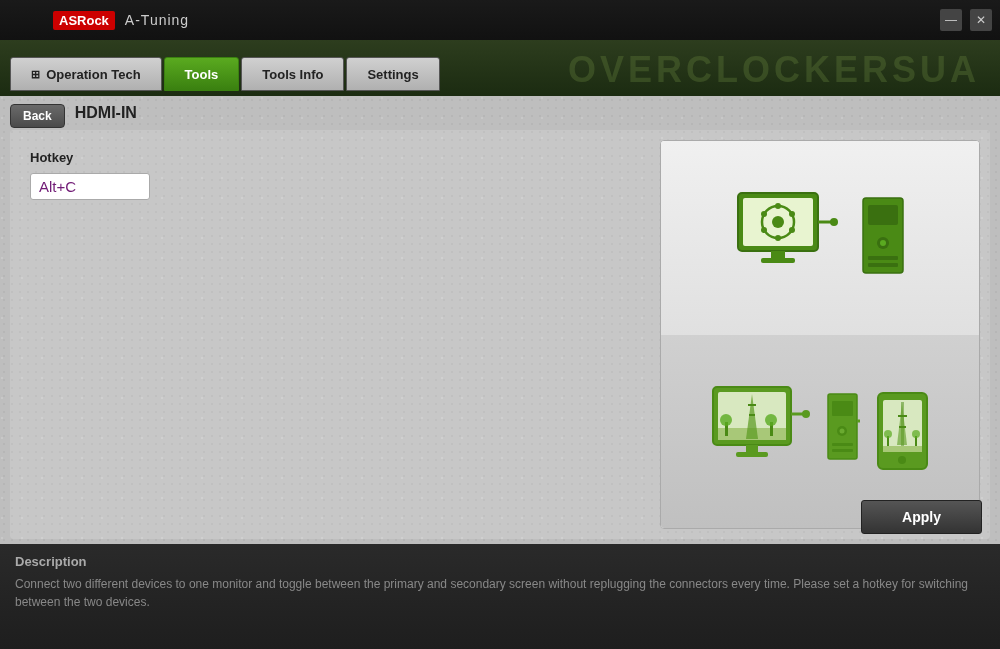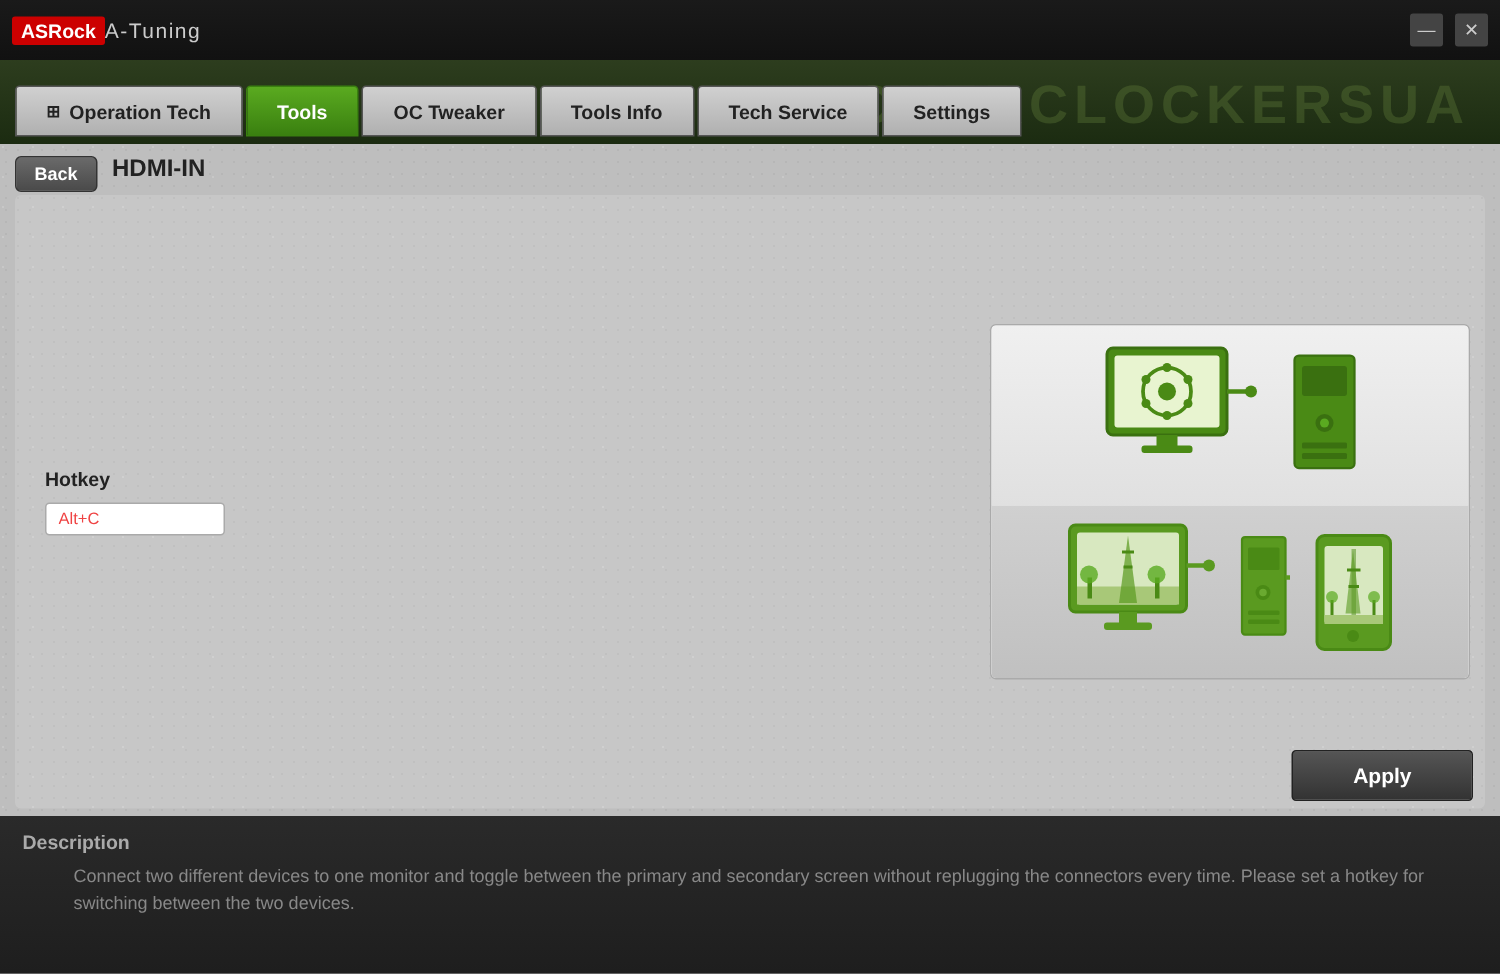--- a/index.html
+++ b/index.html
@@ -18,21 +18,22 @@
       height: 40px;
       background: linear-gradient(180deg, #1a1a1a 0%, #111 100%);
       display: flex;
       align-items: center;
       justify-content: space-between;
       padding: 0 8px;
     }
     #titlebar-left {
       display: flex;
       align-items: center;
-      gap: 0;
+      gap: 10px;
+      margin-left: 45px;
     }
     #logo-box {
       background: #cc0000;
       color: white;
       font-weight: bold;
       font-size: 13px;
       padding: 2px 6px;
       border-radius: 2px;
     }
     #app-title {
@@ -164,41 +165,40 @@
     #content-panel {
       position: absolute;
       top: 130px;
       left: 10px;
       right: 10px;
       bottom: 110px;
       background: rgba(255,255,255,0.15);
       border-radius: 4px;
       display: flex;
       gap: 22px;
-      align-items: center;
     }
 
     
     #left-section {
       flex: 1;
       padding: 20px;
     }
     #hotkey-label {
       color: #222;
       font-size: 13px;
       font-weight: bold;
       margin-bottom: 8px;
     }
     #hotkey-input {
       background: white;
       border: 1px solid #aaa;
       border-radius: 3px;
       padding: 4px 8px;
-      font-size: 11px;
-      color: #ef4444;
+      font-size: 15px;
+      color: #701a75;
       width: 120px;
       outline: none;
     }
 
     
     #right-section {
       width: 320px;
       margin: 10px 10px 10px 0;
       background: white;
       border: 1px solid #aaa;
@@ -255,21 +255,20 @@
     #desc-title {
       color: #aaa;
       font-size: 13px;
       font-weight: bold;
       margin-bottom: 6px;
     }
     #desc-text {
       color: #888;
       font-size: 12px;
       line-height: 1.5;
-      margin-left: 34px;
     }
 
     
     #main::before {
       content: '';
       position: absolute;
       top: 0; left: 0; right: 0; bottom: 0;
       background-image: radial-gradient(circle, #aaa 1px, transparent 1px);
       background-size: 8px 8px;
       opacity: 0.4;
@@ -295,27 +294,21 @@
 
 <div id="navbar">
 <div class="nav-tab">
       <span class="nav-tab-icon">⊞</span>
       <span>Operation Tech</span>
     </div>
     <div class="nav-tab active">
       <span>Tools</span>
     </div>
     <div class="nav-tab">
-      <span>OC Tweaker</span>
-    </div>
-    <div class="nav-tab">
       <span>Tools Info</span>
-    </div>
-    <div class="nav-tab">
-      <span>Tech Service</span>
     </div>
     <div class="nav-tab">
       <span>Settings</span>
     </div>
   </div>
 
 <div id="main">
 </div>
 
 <div id="breadcrumb-bar">

